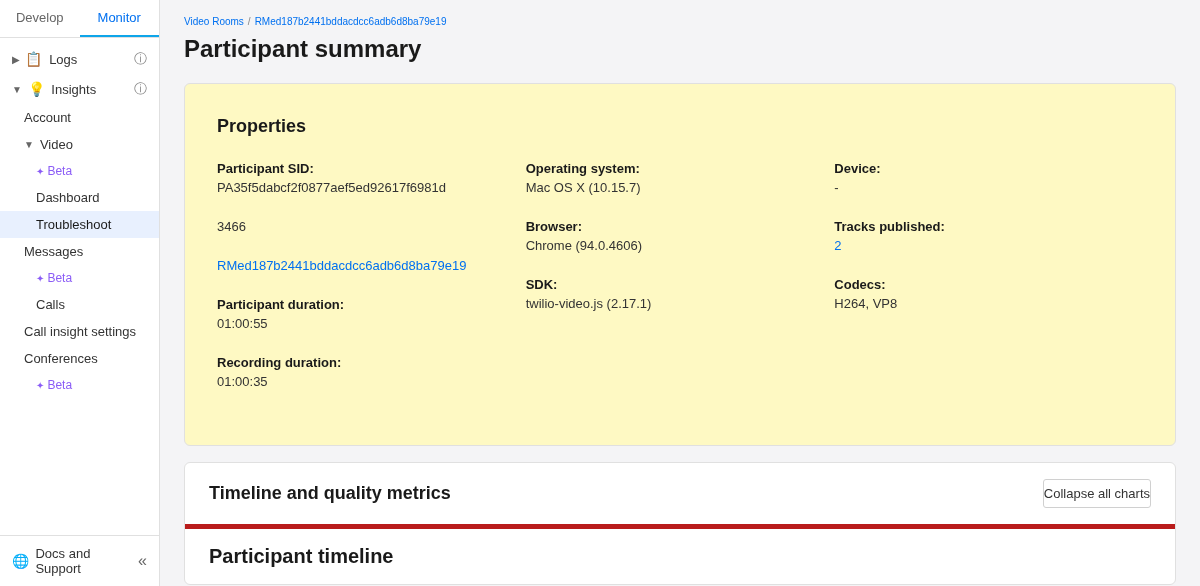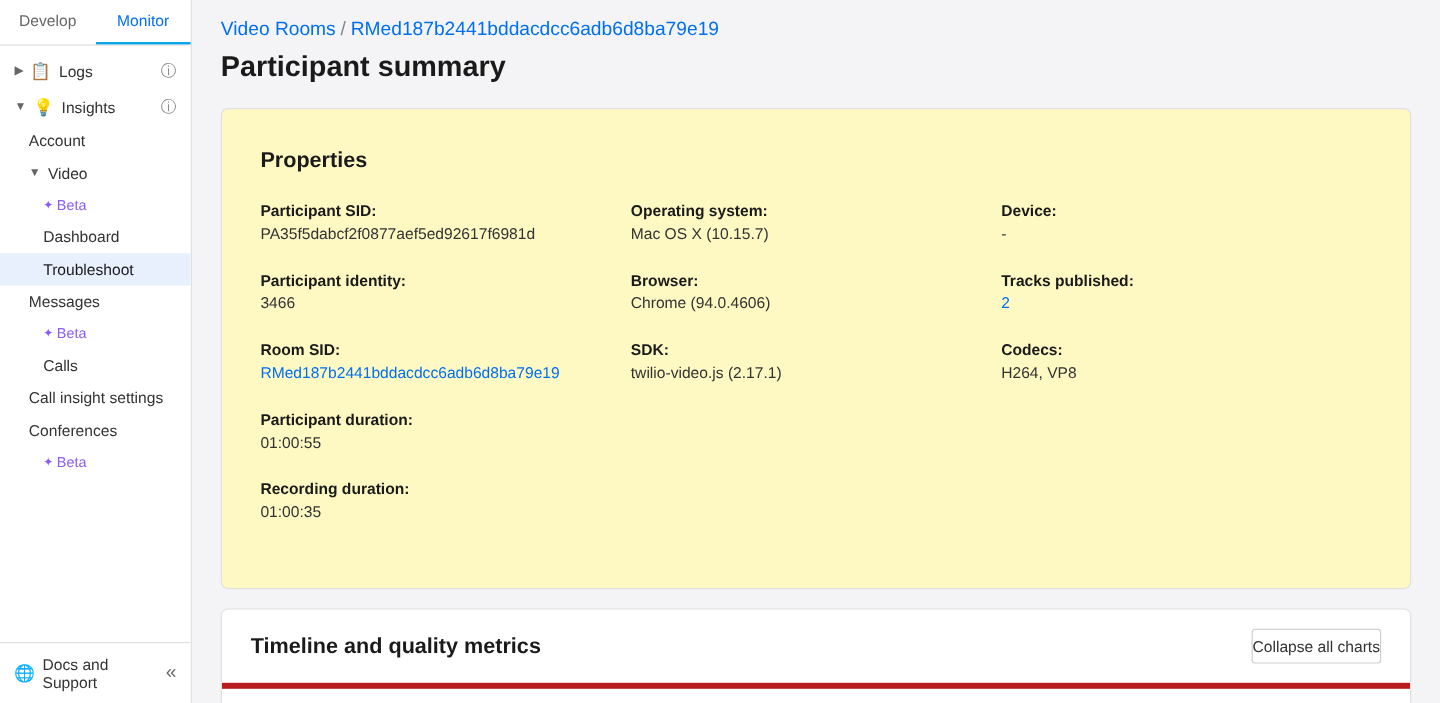--- a/index.html
+++ b/index.html
@@ -111,21 +111,21 @@
 
     
     .main {
       flex: 1;
       overflow-y: auto;
       padding: 16px 24px;
       background: #f4f4f6;
     }
 
     .breadcrumb {
-      font-size: 16px;
+      font-size: 10px;
       color: #0070f0;
       margin-bottom: 8px;
       display: flex;
       gap: 4px;
     }
 
     .breadcrumb a {
       color: #0070f0;
       text-decoration: none;
     }
@@ -316,25 +316,23 @@
     <div class="card-title">Properties</div>
 
     <div class="properties-grid">
 
       <div>
         <div class="prop-group">
           <div class="prop-label">Participant SID:</div>
           <div class="prop-value">PA35f5dabcf2f0877aef5ed92617f6981d</div>
         </div>
         <div class="prop-group">
-          <div class="prop-label">Participant identity:</div>
           <div class="prop-value">3466</div>
         </div>
         <div class="prop-group">
-          <div class="prop-label">Room SID:</div>
           <div class="prop-value">
             <a>RMed187b2441bddacdcc6adb6d8ba79e19</a>
           </div>
         </div>
         <div class="prop-group">
           <div class="prop-label">Participant duration:</div>
           <div class="prop-value">01:00:55</div>
         </div>
         <div class="prop-group">
           <div class="prop-label">Recording duration:</div>

